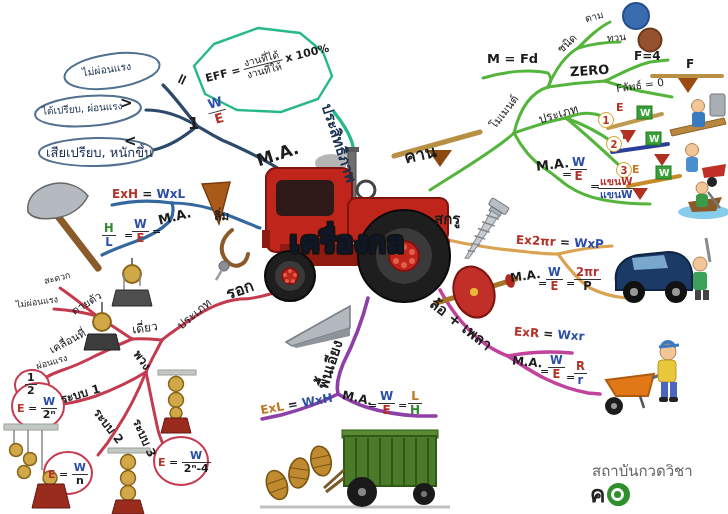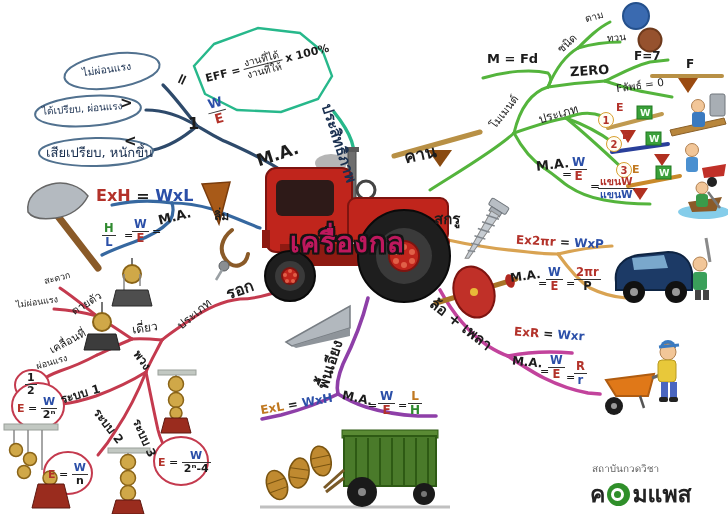--- a/index.html
+++ b/index.html
@@ -9,21 +9,21 @@
   .t{position:absolute;white-space:nowrap;line-height:1;color:#1c1c1c;z-index:3}
   .b{font-weight:700}
   .red{color:#b3322a}.blue{color:#2b4fa8}.green{color:#2f8a2f}.orange{color:#c07820}
   .dark{color:#1c1c1c}.navy{color:#1a3050}.white{color:#f2fff2}.gray{color:#666}
   .frac{display:inline-block;text-align:center;vertical-align:middle}
   .frac>span{display:block;padding:0 2px;line-height:1.12}
   .frac>.num{border-bottom:1.5px solid #333}
   .circ{position:absolute;z-index:3;border:1.6px solid #d8a030;border-radius:50%;width:14px;height:14px;
         display:flex;align-items:center;justify-content:center;font-size:10px;font-weight:700;
         color:#b3322a;background:#fffdf4}
-  .title{position:absolute;z-index:4;font-size:28px;font-weight:800;color:#be185d;letter-spacing:1px;
+  .title{position:absolute;z-index:4;font-size:28px;font-weight:800;color:#0f172a;letter-spacing:1px;
     text-shadow:-2px -2px 0 #141414,2px -2px 0 #141414,-2px 2px 0 #141414,2px 2px 0 #141414,
                  0 -2px 0 #141414,0 2px 0 #141414,-2px 0 0 #141414,2px 0 0 #141414}
   .logo-row{position:absolute;z-index:3;display:flex;align-items:center;gap:2px}
   .logo-txt{font-size:23px;font-weight:800;color:#222}
   .logo-o{width:23px;height:23px;border-radius:50%;background:#2f8f2a;position:relative;display:inline-block}
   .logo-o .in{position:absolute;left:4px;top:5px;width:13px;height:13px;border-radius:50%;background:#fff}
   .logo-o .in::after{content:"";position:absolute;left:3px;top:3px;width:7px;height:7px;border-radius:50%;background:#2f8f2a}
 </style>
 </head>
 <body>
@@ -356,21 +356,21 @@
 </div>
 <div class="t b navy" style="left:333px;top:102px;font-size:15px;transform:rotate(72deg);transform-origin:left top">ประสิทธิภาพ</div>
 
 <div class="t b" style="left:404px;top:146px;font-size:17px;transform:rotate(-12deg)">คาน</div>
 <div class="t" style="left:488px;top:124px;font-size:11px;transform:rotate(-52deg);transform-origin:left top">โมเมนต์</div>
 <div class="t b" style="left:487px;top:52px;font-size:13px">M = Fd</div>
 <div class="t" style="left:556px;top:38px;font-size:11px;transform:rotate(-42deg)">ชนิด</div>
 <div class="t" style="left:585px;top:12px;font-size:10px;transform:rotate(-15deg)">ตาม</div>
 <div class="t" style="left:607px;top:33px;font-size:10px;transform:rotate(-5deg)">ทวน</div>
 <div class="t b" style="left:570px;top:64px;font-size:13px;transform:rotate(-4deg)">ZERO</div>
-<div class="t b" style="left:634px;top:50px;font-size:12px">F=7</div>
+<div class="t b" style="left:634px;top:50px;font-size:12px">F=4</div>
 <div class="t" style="left:616px;top:80px;font-size:10.5px;transform:rotate(-8deg)">Fลัพธ์ = 0</div>
 <div class="t b" style="left:686px;top:58px;font-size:12px">F</div>
 <div class="t" style="left:538px;top:108px;font-size:12px;transform:rotate(-16deg)">ประเภท</div>
 <div class="circ" style="left:598px;top:112px">1</div>
 <div class="circ" style="left:606px;top:136px">2</div>
 <div class="circ" style="left:616px;top:162px">3</div>
 <div class="t b red" style="left:616px;top:102px;font-size:11px">E</div>
 <div class="t b red" style="left:622px;top:130px;font-size:11px">E</div>
 <div class="t b orange" style="left:632px;top:164px;font-size:11px">E</div>
 <div class="t b white" style="left:640px;top:108px;font-size:9.5px">W</div>
@@ -422,21 +422,21 @@
 <div class="t" style="left:368px;top:400px;font-size:11px">=</div>
 <div class="t" style="left:378px;top:390px;font-size:12px">
   <span class="frac"><span class="num blue b">W</span><span class="den red b">E</span></span>
 </div>
 <div class="t" style="left:398px;top:400px;font-size:11px">=</div>
 <div class="t" style="left:408px;top:390px;font-size:12px">
   <span class="frac"><span class="num orange b">L</span><span class="den green b">H</span></span>
 </div>
 
 <div class="t b" style="left:214px;top:210px;font-size:12px">ลิ่ม</div>
-<div class="t b" style="left:96px;top:188px;font-size:16px">
+<div class="t b" style="left:112px;top:188px;font-size:12px">
   <span class="red">ExH</span> <span class="dark">=</span> <span class="blue">WxL</span>
 </div>
 <div class="t" style="left:102px;top:222px;font-size:11.5px">
   <span class="frac"><span class="num green b">H</span><span class="den blue b">L</span></span>
 </div>
 <div class="t" style="left:124px;top:230px;font-size:11px">=</div>
 <div class="t" style="left:132px;top:218px;font-size:11.5px">
   <span class="frac"><span class="num blue b">W</span><span class="den red b">E</span></span>
 </div>
 <div class="t" style="left:152px;top:226px;font-size:11px">=</div>
@@ -463,22 +463,21 @@
 <div class="t" style="left:48px;top:462px;font-size:11px">
   <span class="red b">E</span> <span>=</span>
   <span class="frac"><span class="num blue b">W</span><span class="den dark b">n</span></span>
 </div>
 <div class="t b" style="left:124px;top:432px;font-size:12px;transform:rotate(66deg)">ระบบ 3</div>
 <div class="t" style="left:158px;top:450px;font-size:11px">
   <span class="red b">E</span> <span>=</span>
   <span class="frac"><span class="num blue b">W</span><span class="den dark b">2ⁿ-4</span></span>
 </div>
 
-<div class="t gray" style="left:592px;top:464px;font-size:10px">สถาบันกวดวิชา</div>
+<div class="t gray" style="left:592px;top:464px;font-size:15px">สถาบันกวดวิชา</div>
 <div class="logo-row" style="left:590px;top:476px">
   <span class="logo-txt">ค</span>
   <span class="logo-o">
         <span class="in"></span>
       </span>
-  <span class="logo-txt">มแพส</span>
 </div>
 
 </div>
 
 </body></html>

